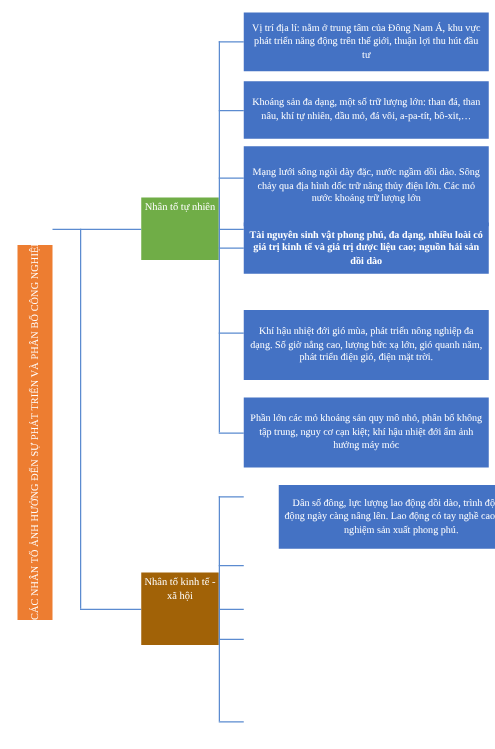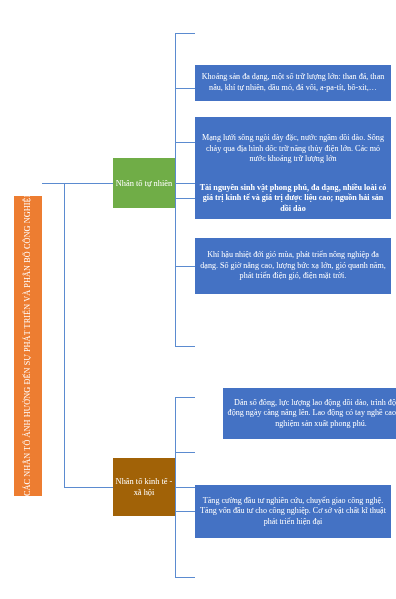--- a/index.html
+++ b/index.html
@@ -44,21 +44,21 @@
     letter-spacing: 0.1px;
     text-align: center;
     width: 300px;
   }
 
   
   .cat-box {
     position: absolute;
     box-sizing: border-box;
     display: flex;
-    align-items: center;
+    align-items: flex-start;
     justify-content: center;
     text-align: center;
     color: #ffffff;
     font-size: 8.4px;
     line-height: 11px;
     padding: 2px;
   }
   .cat-nature {
     left: 113px;
     top: 158px;
@@ -130,33 +130,36 @@
   <div class="line line-h" style="left:175px; top:266px; width:20px;"></div>
   <div class="line line-h" style="left:175px; top:346px; width:20px;"></div>
 
   <div class="line line-h" style="left:175px; top:487px; width:20px;"></div>
   <div class="line line-v" style="left:175px; top:397px; height:180px;"></div>
   <div class="line line-h" style="left:175px; top:397px; width:20px;"></div>
   <div class="line line-h" style="left:175px; top:452px; width:20px;"></div>
   <div class="line line-h" style="left:175px; top:511px; width:20px;"></div>
   <div class="line line-h" style="left:175px; top:577px; width:20px;"></div>
 
-  <div class="leaf-box" style="top:65px;  height:36px;">
+  <div class="leaf-box" style="top:10px;  height:47px;">
+    <span>Vị trí địa lí: nằm ở trung tâm của Đông Nam Á, khu vực phát triển năng động trên thế giới, thuận lợi thu hút đầu tư</span>
+  </div>
+  <div class="leaf-box" style="top:65px;  height:46px;">
     <span>Khoáng sản đa dạng, một số trữ lượng lớn: than đá, than nâu, khí tự nhiên, dầu mỏ, đá vôi, a-pa-tít, bô-xit,…</span>
   </div>
   <div class="leaf-box" style="top:117px; height:64px;">
     <span>Mạng lưới sông ngòi dày đặc, nước ngầm dồi dào. Sông chảy qua địa hình dốc trữ năng thủy điện lớn. Các mỏ nước khoáng trữ lượng lớn</span>
   </div>
   <div class="leaf-box" style="top:178px; height:41px;font-weight:bold;">
     <span>Tài nguyên sinh vật phong phú, đa dạng, nhiều loài có giá trị kinh tế và giá trị dược liệu cao; nguồn hải sản dồi dào</span>
   </div>
-  <div class="leaf-box" style="top:238px; height:56px;justify-content:flex-end;">
+  <div class="leaf-box" style="top:248px; height:56px;justify-content:flex-end;">
     <span>Khí hậu nhiệt đới gió mùa, phát triển nông nghiệp đa dạng. Số giờ nắng cao, lượng bức xạ lớn, gió quanh năm, phát triển điện gió, điện mặt trời.</span>
+  </div>
+  <div class="leaf-box" style="top:318px; height:56px;">
+    <span>Phần lớn các mỏ khoáng sản quy mô nhỏ, phân bố không tập trung, nguy cơ cạn kiệt; khí hậu nhiệt đới ẩm ảnh hưởng máy móc</span>
   </div>
 
   <div class="leaf-box" style="top:388px; height:51px;margin-left:28px;">
     <span>Dân số đông, lực lượng lao động dồi dào, trình độ lao động ngày càng nâng lên. Lao động có tay nghề cao, kinh nghiệm sản xuất phong phú.</span>
   </div>
-  <div class="leaf-box" style="top:485px; height:53px;">
-    <span>Tăng cường đầu tư nghiên cứu, chuyển giao công nghệ. Tăng vốn đầu tư cho công nghiệp. Cơ sở vật chất kĩ thuật phát triển hiện đại</span>
-  </div>
 
 </div>
 
 </body></html>

